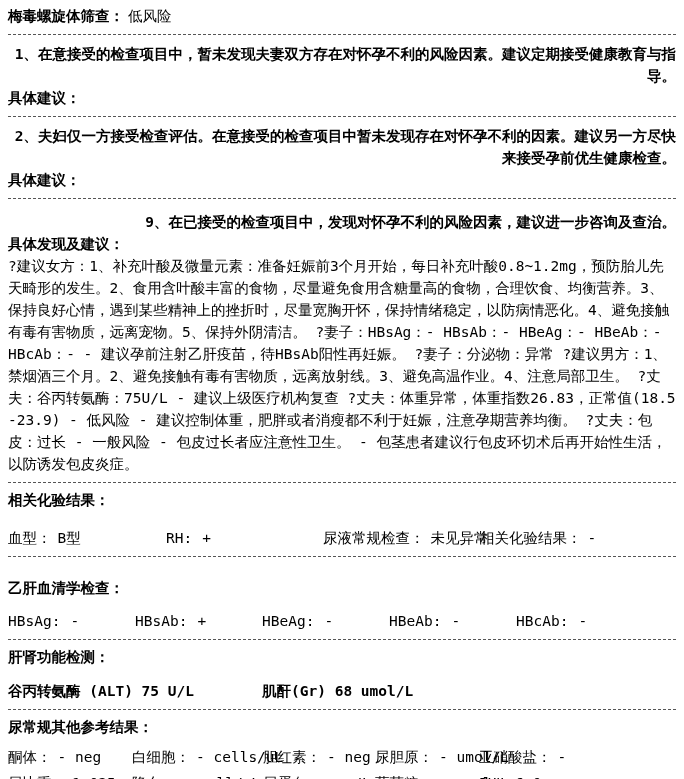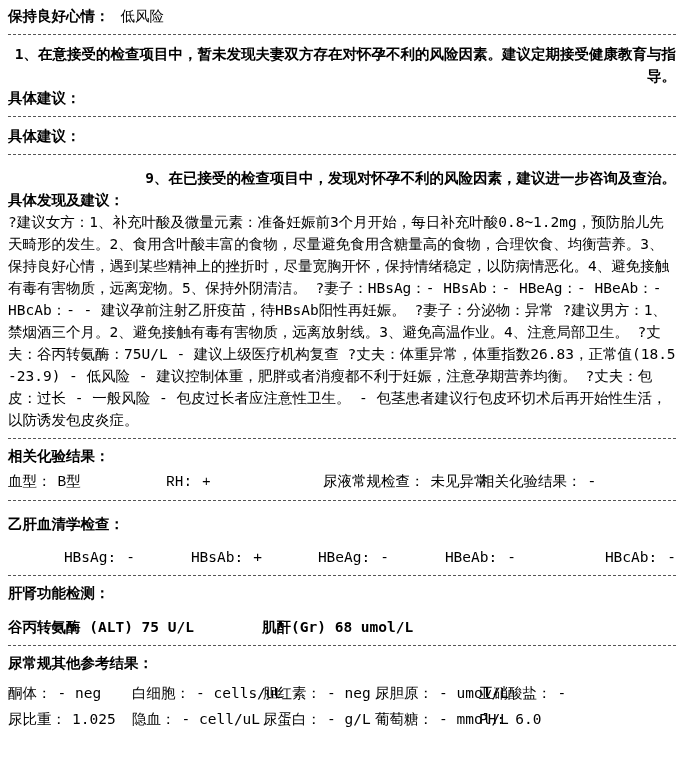--- a/index.html
+++ b/index.html
@@ -17,40 +17,38 @@
   .page { padding: 3px 8px 0 8px; }
   .b { font-weight: bold; }
   p { margin: 0; }
   .hr {
     border: none;
     border-top: 1px dashed #555;
     height: 0;
     margin: 7px 0 6px 0;
   }
   .header-row { padding-top: 2px; }
-  .header-row .val { margin-left: 11px; }
+  .header-row .val { margin-left: 4px; }
   section { margin-top: 8px; }
   .advice-title { word-break: break-all; text-align: right; }
   .advice-body { word-break: break-all; }
   .sec3 { margin-top: 12px; }
   .lab-sec { margin-top: 3px; }
   .lab-grid {
     display: grid;
     grid-template-columns: 158px 157px 157px 1fr;
-    margin-top: 4px;
+    margin-top: 16px;
     white-space: nowrap;
-    font-family: Liberation Mono, monospace;
   }
-  .hbv-sec { margin-top: 12px; }
+  .hbv-sec { margin-top: 20px; }
   .hbv-grid {
     display: grid;
     grid-template-columns: repeat(4, 127px) 1fr;
     margin-top: 11px;
     white-space: nowrap;
-    text-align: right;
   }
   .liver-sec { margin-top: 6px; }
   .liver-grid {
     display: grid;
     grid-template-columns: 254px 1fr;
     margin-top: 12px;
     white-space: nowrap;
     font-weight: bold;
   }
   .urine-sec { margin-top: 4px; }
@@ -63,33 +61,34 @@
   }
   .cell .v { margin-left: 6px; }
   .cell .v-wide { margin-left: 10px; }
 </style>
 </head>
 <body>
 
 <div class="page">
 
   <div class="header-row">
-    <span class="b">保持良好心情：</span><span class="val">低风险</span>
+    <span class="b">梅毒螺旋体筛查：</span><span class="val">低风险</span>
   </div>
 
   <div class="hr"></div>
 
   <section>
     <p class="b advice-title">1、在意接受的检查项目中，暂未发现夫妻双方存在对怀孕不利的风险因素。建议定期接受健康教育与指导。</p>
     <p class="b">具体建议：</p>
   </section>
 
   <div class="hr"></div>
 
   <section>
+    <p class="b advice-title">2、夫妇仅一方接受检查评估。在意接受的检查项目中暂未发现存在对怀孕不利的因素。建议另一方尽快来接受孕前优生健康检查。</p>
     <p class="b">具体建议：</p>
   </section>
 
   <div class="hr"></div>
 
   <section class="sec3">
     <p class="b advice-title">9、在已接受的检查项目中，发现对怀孕不利的风险因素，建议进一步咨询及查治。</p>
     <p class="b">具体发现及建议：</p>
     <p class="advice-body">?建议女方：1、补充叶酸及微量元素：准备妊娠前3个月开始，每日补充叶酸0.8~1.2mg，预防胎儿先天畸形的发生。2、食用含叶酸丰富的食物，尽量避免食用含糖量高的食物，合理饮食、均衡营养。3、保持良好心情，遇到某些精神上的挫折时，尽量宽胸开怀，保持情绪稳定，以防病情恶化。4、避免接触有毒有害物质，远离宠物。5、保持外阴清洁。 ?妻子：HBsAg：- HBsAb：- HBeAg：- HBeAb：- HBcAb：- - 建议孕前注射乙肝疫苗，待HBsAb阳性再妊娠。 ?妻子：分泌物：异常 ?建议男方：1、禁烟酒三个月。2、避免接触有毒有害物质，远离放射线。3、避免高温作业。4、注意局部卫生。 ?丈夫：谷丙转氨酶：75U/L - 建议上级医疗机构复查 ?丈夫：体重异常，体重指数26.83，正常值(18.5-23.9) - 低风险 - 建议控制体重，肥胖或者消瘦都不利于妊娠，注意孕期营养均衡。 ?丈夫：包皮：过长 - 一般风险 - 包皮过长者应注意性卫生。 - 包茎患者建议行包皮环切术后再开始性生活，以防诱发包皮炎症。</p>
   </section>

